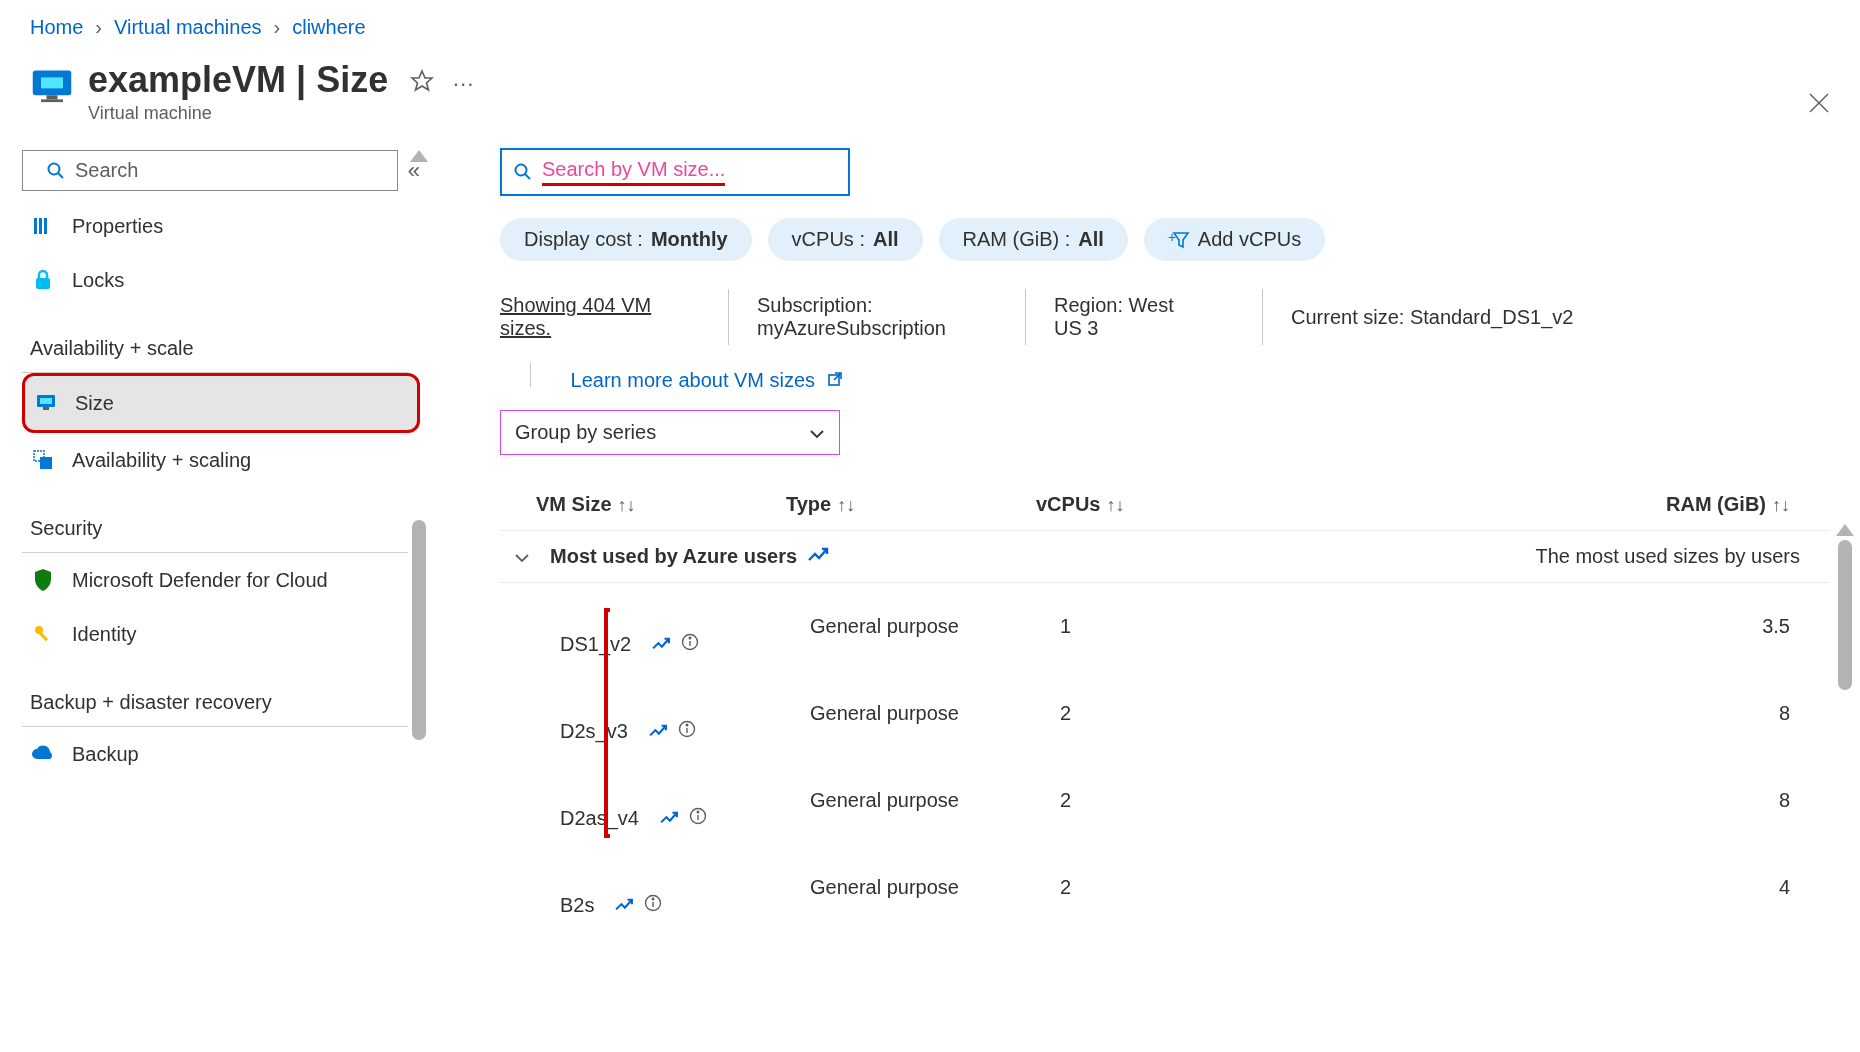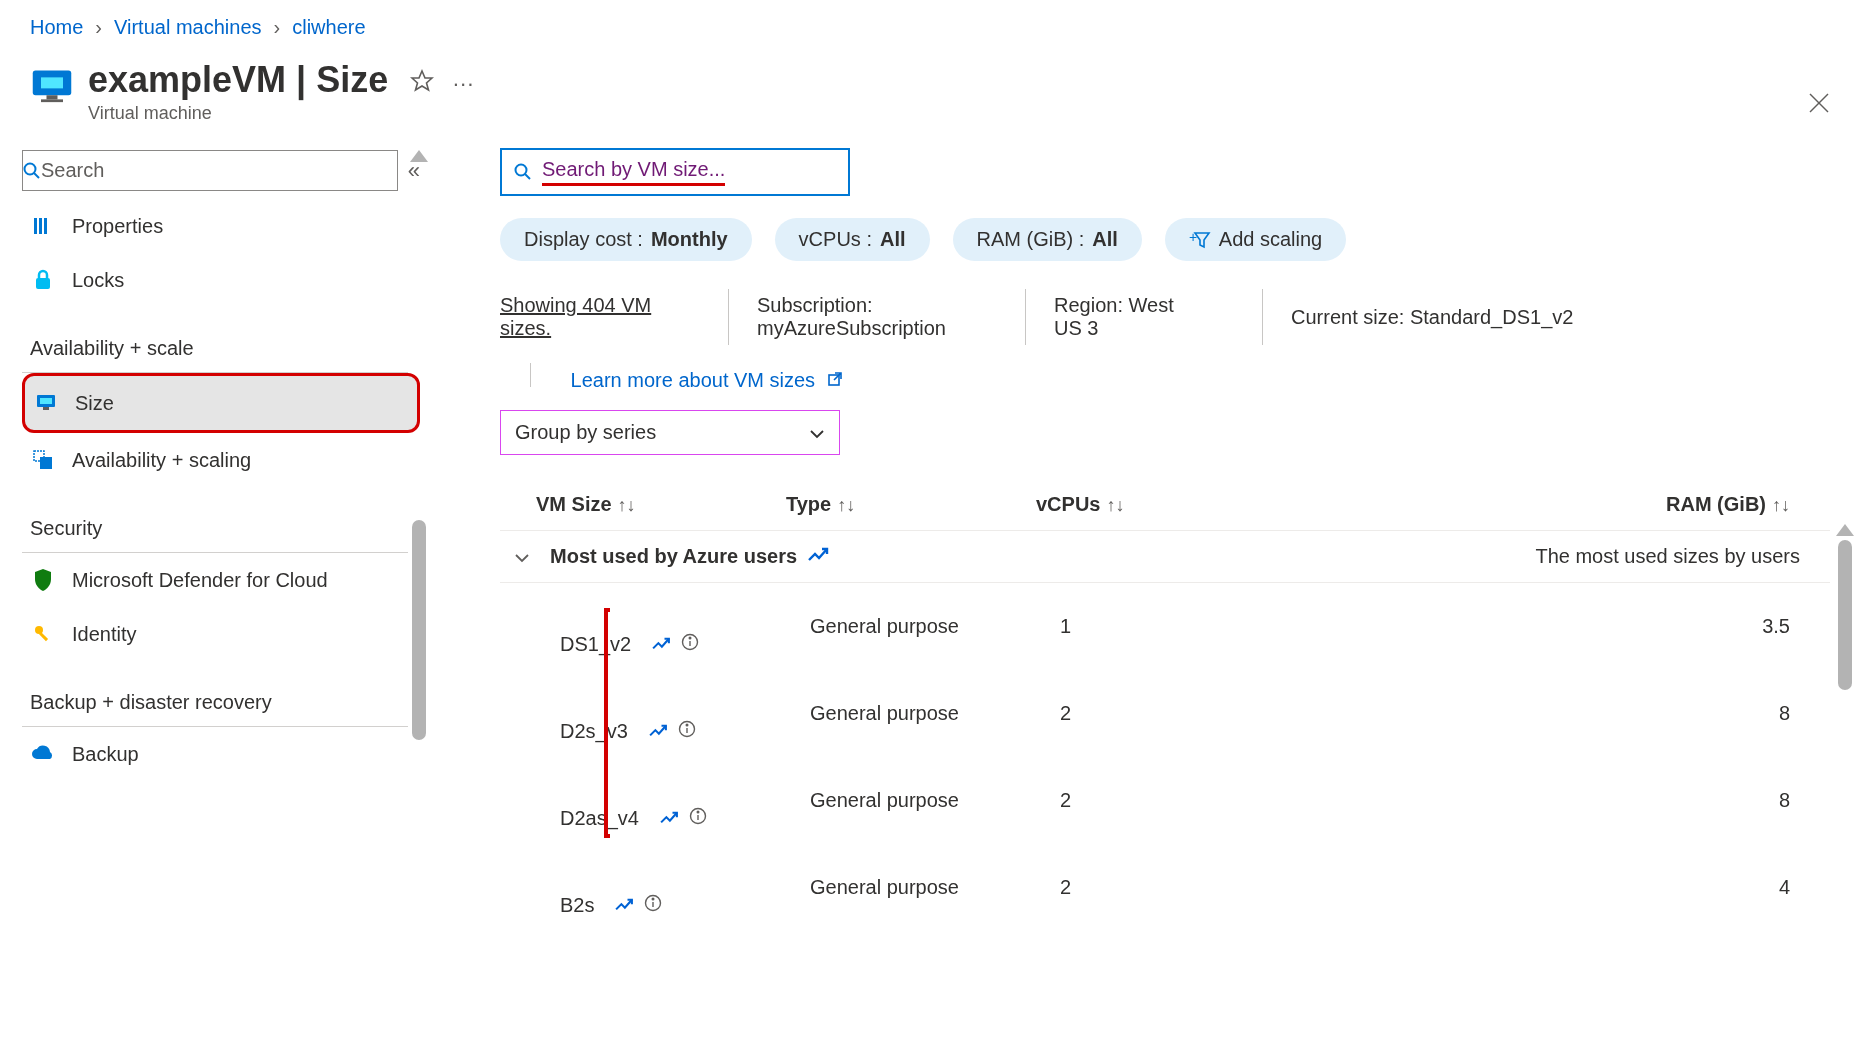--- a/index.html
+++ b/index.html
@@ -25,22 +25,22 @@
     .vm-icon svg { width: 44px; height: 44px; }
     .title-block h1 { font-size: 36px; font-weight: 600; color: #323130; }
     .title-block .sub { color: #605e5c; font-size: 18px; margin-top: 2px; }
     .header-actions { display: flex; align-items: center; gap: 18px; margin-left: 22px; margin-top: 10px; }
     .star-icon svg, .more-icon { color: #605e5c; }
     .close-btn { position: absolute; right: 30px; top: 90px; font-size: 26px; color: #605e5c; cursor: pointer; }
     .layout { display: flex; height: calc(100% - 160px); }
     .sidebar { width: 430px; padding: 10px 10px 10px 22px; position: relative; }
     .search-wrap { display: flex; align-items: center; gap: 10px; margin-bottom: 8px; }
     .sidebar-search {
-      flex: 1; display: flex; align-items: center; 
-      border: 1px solid #8a8886; padding: 8px 0; font-size: 20px; color: #605e5c;
+      flex: 1; display: flex; align-items: center; gap: 10px;
+      border: 1px solid #8a8886; padding: 8px 24px; font-size: 20px; color: #605e5c;
     }
     .collapse-btn { color: #605e5c; font-size: 22px; cursor: pointer; }
     .nav-item {
       display: flex; align-items: center; gap: 16px;
       padding: 14px 10px 14px 8px; cursor: pointer; font-size: 20px;
     }
     .nav-item.selected {
       background: #e5e5e5; border: 3px solid #d30000; border-radius: 12px;
       font-weight: 400;
     }
@@ -54,25 +54,25 @@
       background: #b3b3b3; border-radius: 7px;
     }
     .scroll-tri {
       position: absolute; right: 2px; top: 10px; width: 0; height: 0;
       border-left: 9px solid transparent; border-right: 9px solid transparent;
       border-bottom: 12px solid #b3b3b3;
     }
     .main { flex: 1; padding: 8px 30px 0 70px; position: relative; }
     .main-search {
       width: 350px; border: 2px solid #0078d4; padding: 8px 12px;
-      display: flex; align-items: center; gap: 10px; font-size: 20px; color: #701a75;
+      display: flex; align-items: center; gap: 10px; font-size: 20px; color: #ec4899;
       margin-bottom: 22px;
     }
     .main-search .ph { border-bottom: 3px solid #d30000; padding-bottom: 2px; }
-    .pills { display: flex; gap: 23px; margin-bottom: 28px; flex-wrap: wrap; }
+    .pills { display: flex; gap: 16px; margin-bottom: 28px; flex-wrap: wrap; }
     .pill {
       background: #e1f0fa; border-radius: 22px; padding: 10px 24px;
       font-size: 20px; display: flex; align-items: center; gap: 8px; cursor: pointer;
     }
     .pill .bold { font-weight: 600; }
     .infobar { display: flex; align-items: center; gap: 0; margin-bottom: 8px; font-size: 20px; color: #323130; }
     .infobar .cell { padding-right: 30px; }
     .infobar .divider { border-left: 1px solid #c8c6c4; height: 56px; margin: 0 28px; }
     .learn-row { padding: 10px 0 18px 30px; font-size: 20px; }
     .learn-row .divider-sm { border-left: 1px solid #c8c6c4; padding-left: 30px; display: inline-block; height: 24px; margin-right: 4px; }
@@ -272,21 +272,21 @@
       </div>
       <div class="pill">
         <span>RAM (GiB) : </span>
           <span class="bold">All</span>
       </div>
       <div class="pill">
         <svg width="22" height="20" viewBox="0 0 22 20">
             <text x="0" y="12" font-size="14" fill="#0078d4">+</text>
             <path d="M6 3 h14 l-5 7 v7 l-4 -2 v-5 Z" fill="none" stroke="#0078d4" stroke-width="1.6"></path>
           </svg>
-        <span>Add scaling</span>
+        <span>Add vCPUs</span>
       </div>
     </div>
 
     <div class="infobar">
       <div class="cell" style="width:200px;text-decoration:underline;">Showing 404 VM sizes.</div>
       <div class="divider"></div>
       <div class="cell" style="width:240px;">Subscription: myAzureSubscription</div>
       <div class="divider"></div>
       <div class="cell" style="width:180px;">Region: West US 3</div>
       <div class="divider"></div>

